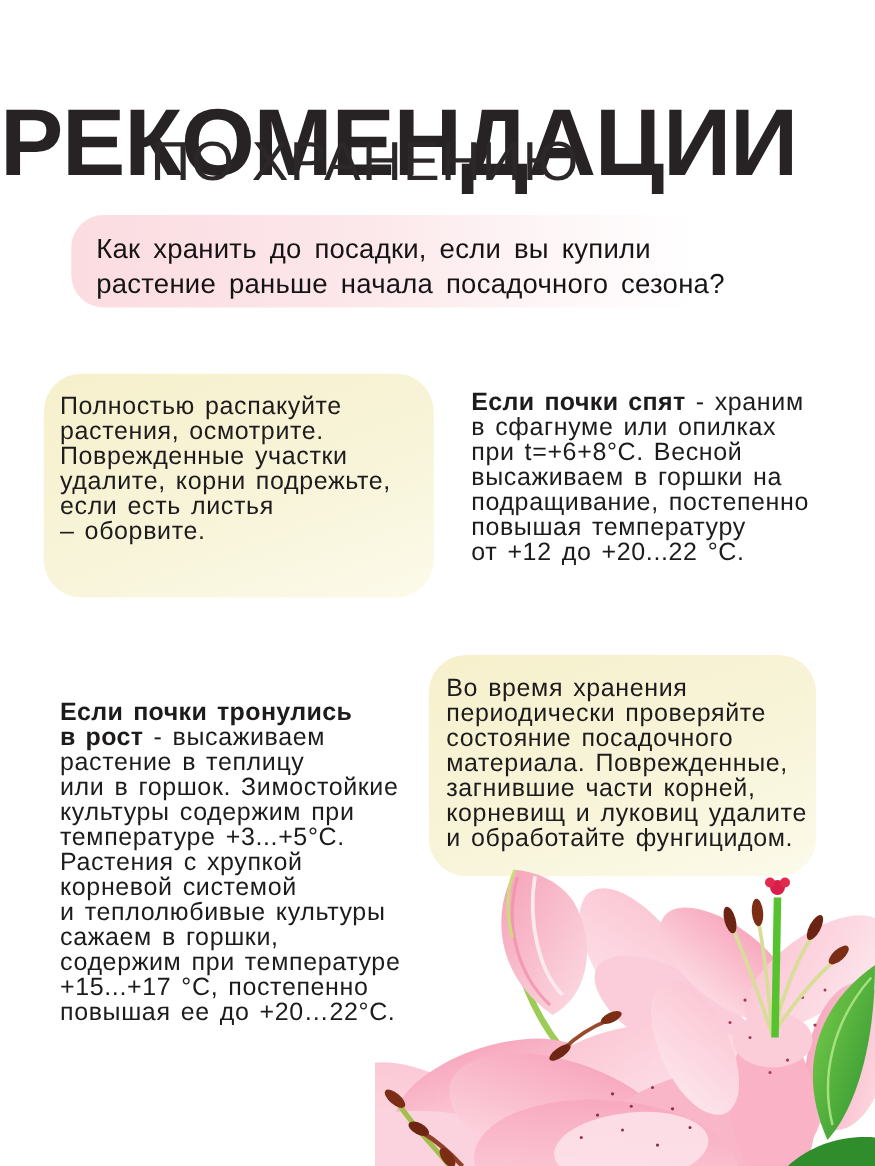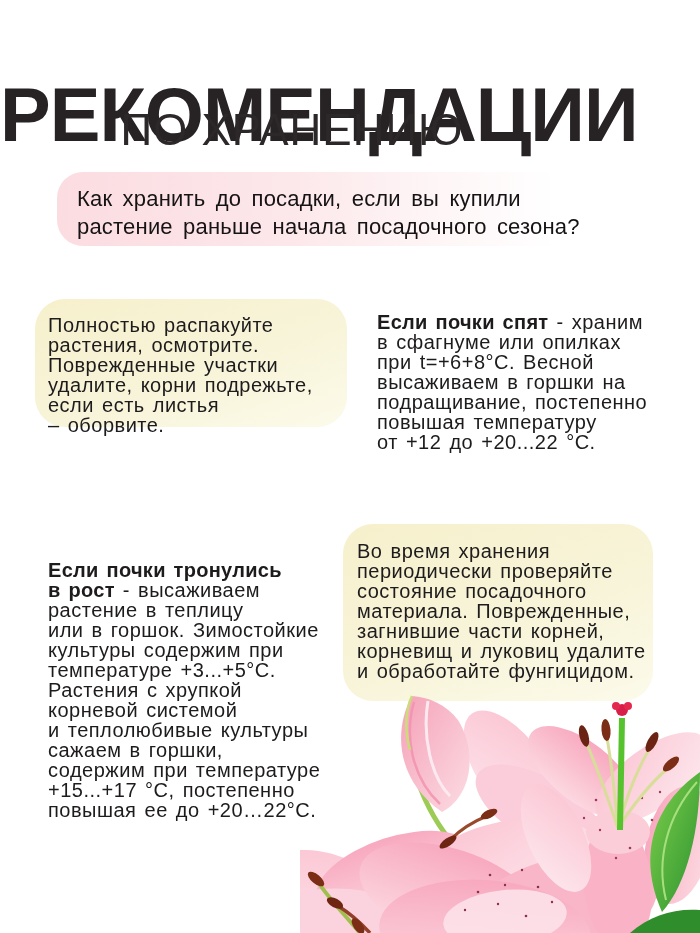--- a/index.html
+++ b/index.html
@@ -48,21 +48,21 @@
     margin:0;
     font-size:20px;line-height:20px;
     letter-spacing:0.5px;word-spacing:2px;
     white-space:pre-line;color:#1d1b1c;
   }
   .card b{font-weight:700;letter-spacing:0.3px;}
   .card-yellow{
     border-radius:30px;
     background:linear-gradient(160deg,#f6f0cc 0%,#f8f4d9 55%,#fcfaea 100%);
   }
-  .card-unpack{left:35px;top:299px;width:312px;height:128px;padding:16px 6px 0 13px;}
+  .card-unpack{left:35px;top:299px;width:312px;height:179px;padding:16px 6px 0 13px;}
   .card-dormant{left:362px;top:312px;width:338px;margin-left:15px;}
   .card-sprouted{left:48px;top:541px;width:308px;margin-top:19px;}
   .card-storage{left:343px;top:524px;width:310px;height:177px;padding:17px 4px 0 14px;}
 
   
   .lilies{position:absolute;left:300px;top:680px;width:400px;height:253px;}
 </style>
 </head>
 <body>
 

